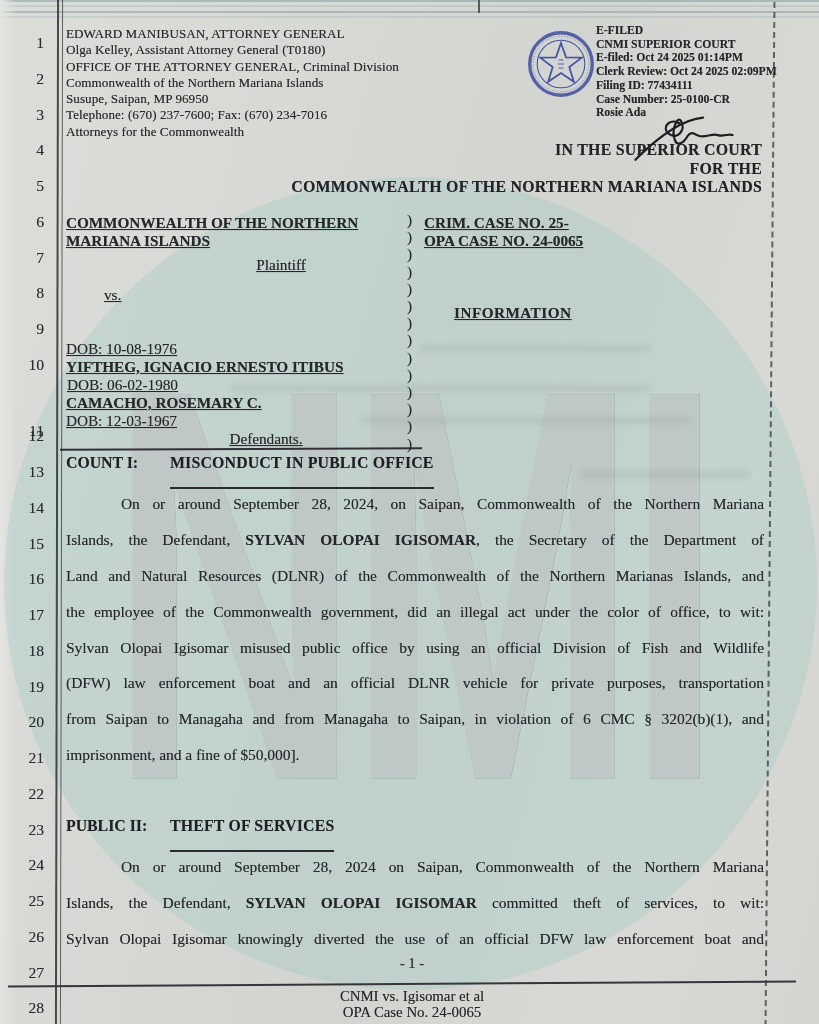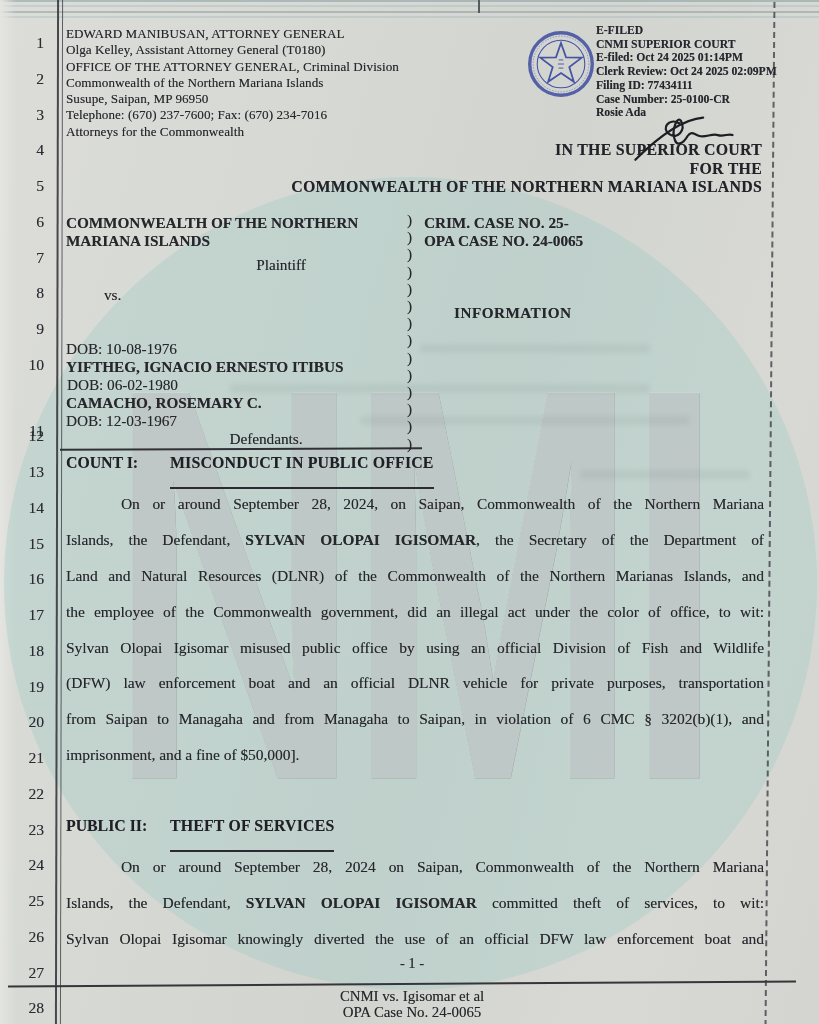--- a/index.html
+++ b/index.html
@@ -37,21 +37,21 @@
   .stamp .soft{font-weight:600;}
   
   .seal{position:absolute;left:527px;top:30px;width:68px;height:68px;opacity:.88;}
   
   .signature{position:absolute;left:628px;top:106px;width:110px;height:60px;}
   
   .court-title{position:absolute;left:62px;top:141px;width:700px;text-align:right;
     font-weight:bold;font-size:15.8px;line-height:18.6px;letter-spacing:0.3px;color:#222228;}
   
   .caption{position:absolute;left:66px;top:210px;width:700px;height:246px;font-size:15.2px;}
-  .caption .abs{position:absolute;white-space:nowrap;}
+  .caption .abs{position:absolute;white-space:nowrap;text-decoration:underline;}
   .cap-bold{font-weight:bold;}
   .pl1{left:0;top:4px;} .pl2{left:0;top:22px;}
   .plaintiff-label{left:155px;top:46px;width:120px;text-align:center;}
   .vs{left:38px;top:76px;}
   .dname1{left:0;top:112px;} .ddob1{left:0;top:130px;}
   .dname2{left:0;top:148px;} .ddob2{left:1px;top:166px;}
   .dname3{left:0;top:184px;} .ddob3{left:0;top:202px;}
   .defendants-label{left:100px;top:220px;width:200px;text-align:center;}
   .cap-underline{position:absolute;left:-6px;top:238px;width:362px;height:2px;background:#303036;transform:rotate(-0.2deg);}
   .paren{position:absolute;left:341px;font-size:15px;}

